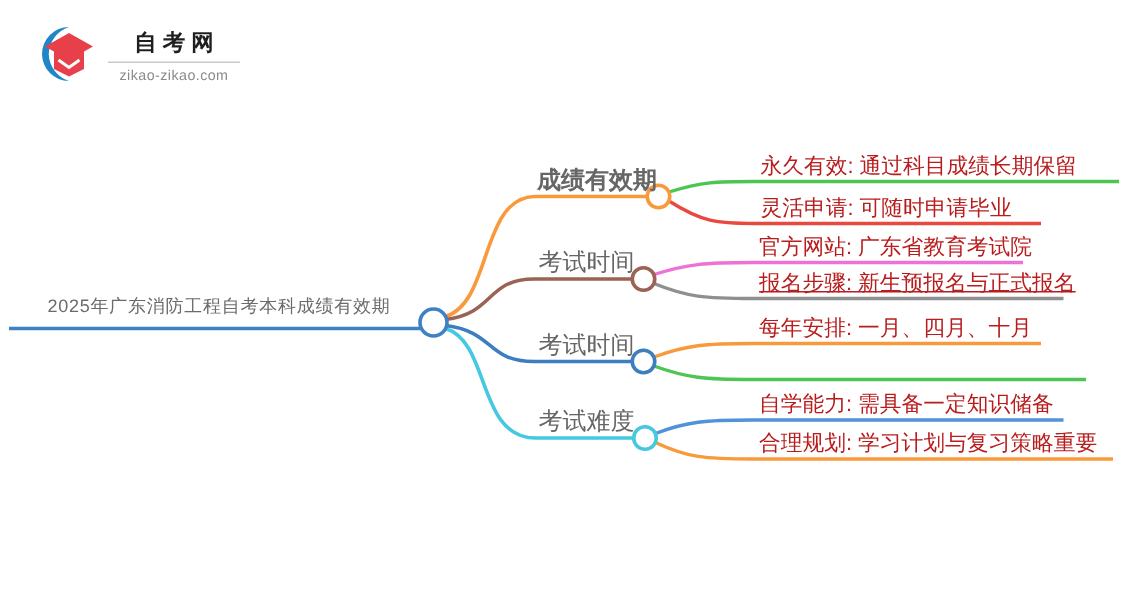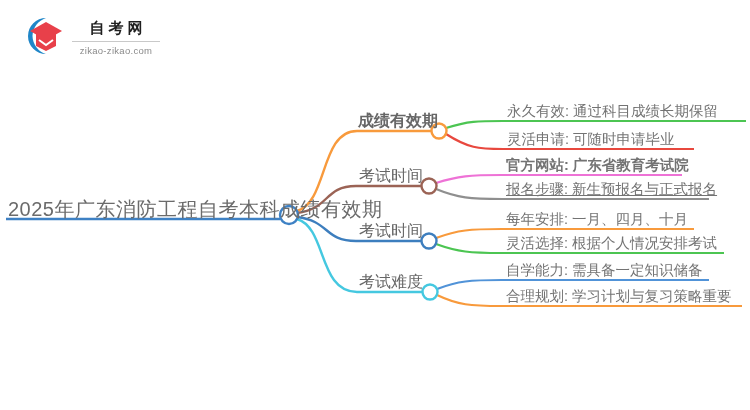--- a/index.html
+++ b/index.html
@@ -2,23 +2,23 @@
 <html><head>
 <meta charset="utf-8">
 <style>
   html,body{margin:0;padding:0;background:#fff;}
   #stage{
     position:relative;width:750px;height:410px;background:#ffffff;
     font-family:"Liberation Sans","DejaVu Sans",sans-serif;overflow:hidden;
   }
   #wires{position:absolute;left:0;top:0;width:750px;height:410px;}
   .lbl{position:absolute;white-space:nowrap;color:#636363;line-height:1.15;}
-  .root-lbl{font-size:20px;width:276px;text-align:center;color:#6b6b6b;letter-spacing:.5px;}
+  .root-lbl{font-size:12px;width:276px;text-align:center;color:#6b6b6b;letter-spacing:.5px;}
   .branch-lbl{font-size:16px;color:#666;}
-  .child-lbl{font-size:14.5px;color:#737373;text-align:center;}
+  .child-lbl{font-size:14.5px;color:#b91c1c;text-align:center;}
   
   .logo{position:absolute;left:26px;top:14px;display:flex;align-items:center;gap:8px;}
   .logo-text{display:flex;flex-direction:column;align-items:center;}
   .logo-name{font-size:15px;font-weight:bold;color:#1f1f1f;letter-spacing:4px;padding:2px 0 3px 4px;}
   .logo-divider{width:88px;height:1px;background:#c9c9c9;}
   .logo-domain{font-size:9.5px;color:#8a8a8a;padding-top:3px;letter-spacing:.3px;}
 </style>
 </head>
 <body>
 
@@ -67,20 +67,19 @@
 
   <div class="lbl root-lbl" style="left:8px;top:198px;">2025年广东消防工程自考本科成绩有效期</div>
 
   <div class="lbl branch-lbl" style="left:358px;top:112px;font-weight:bold;">成绩有效期</div>
   <div class="lbl branch-lbl" style="left:359px;top:167px;">考试时间</div>
   <div class="lbl branch-lbl" style="left:359px;top:222px;">考试时间</div>
   <div class="lbl branch-lbl" style="left:359px;top:273px;">考试难度</div>
 
   <div class="lbl child-lbl" style="left:507px;top:103px;">永久有效: 通过科目成绩长期保留</div>
   <div class="lbl child-lbl" style="left:507px;top:131px;">灵活申请: 可随时申请毕业</div>
-  <div class="lbl child-lbl" style="left:506px;top:157px;font-weight:bold;">官方网站: 广东省教育考试院</div>
+  <div class="lbl child-lbl" style="left:506px;top:157px;">官方网站: 广东省教育考试院</div>
   <div class="lbl child-lbl" style="left:506px;top:181px;text-decoration:underline;">报名步骤: 新生预报名与正式报名</div>
   <div class="lbl child-lbl" style="left:506px;top:211px;">每年安排: 一月、四月、十月</div>
-  <div class="lbl child-lbl" style="left:506px;top:235px;">灵活选择: 根据个人情况安排考试</div>
   <div class="lbl child-lbl" style="left:506px;top:288px;">合理规划: 学习计划与复习策略重要</div>
   <div class="lbl child-lbl" style="left:506px;top:262px;">自学能力: 需具备一定知识储备</div>
 
 </div>
 
 </body></html>

